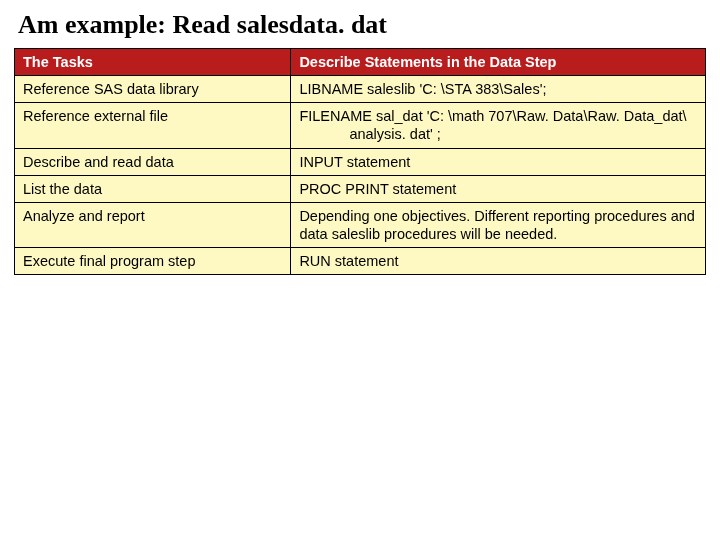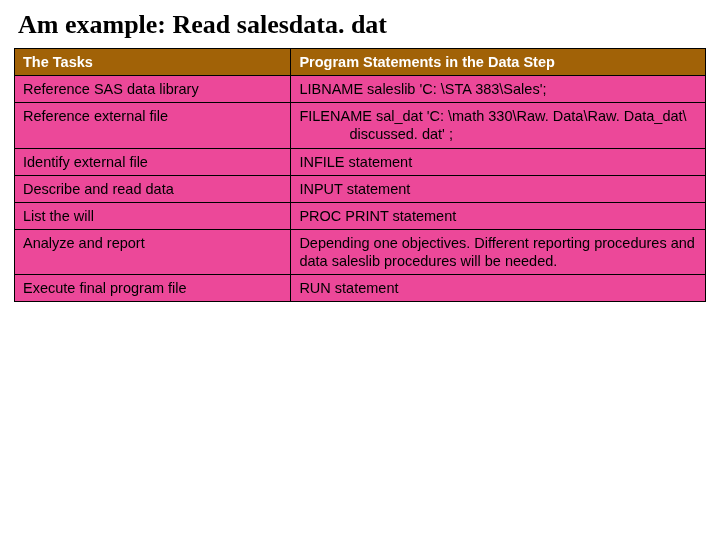--- a/index.html
+++ b/index.html
@@ -31,26 +31,26 @@
   col.c2 { width: 60%; }
   th, td {
     border: 1px solid #000;
     text-align: left;
     vertical-align: top;
     padding: 4px 8px 4px 8px;
     font-size: 14.5px;
     line-height: 1.25;
   }
   th {
-    background: #a16207;
+    background: #b91c1c;
     color: #ffffff;
     font-weight: bold;
   }
   td {
-    background: #ec4899;
+    background: #fef9c3;
     color: #000;
   }
   .indent {
     display: block;
     padding-left: 50px;
   }
 </style>
 </head>
 <body>
 
@@ -58,50 +58,46 @@
   <h1 class="title">Am example: Read salesdata. dat</h1>
 
   <table>
     <colgroup>
         <col class="c1">
         <col class="c2">
       </colgroup>
     <thead>
       <tr>
         <th>The Tasks</th>
-        <th>Program Statements in the Data Step</th>
+        <th>Describe Statements in the Data Step</th>
       </tr>
     </thead>
     <tbody>
       <tr>
         <td>Reference SAS data library</td>
         <td>LIBNAME saleslib 'C: \STA 383\Sales';</td>
       </tr>
       <tr>
         <td>Reference external file</td>
         <td>
-          <span>FILENAME sal_dat 'C: \math 330\Raw. Data\Raw. Data_dat\</span>
-          <span class="indent">discussed. dat' ;</span>
+          <span>FILENAME sal_dat 'C: \math 707\Raw. Data\Raw. Data_dat\</span>
+          <span class="indent">analysis. dat' ;</span>
         </td>
-      </tr>
-      <tr>
-        <td>Identify external file</td>
-        <td>INFILE statement</td>
       </tr>
       <tr>
         <td>Describe and read data</td>
         <td>INPUT statement</td>
       </tr>
       <tr>
-        <td>List the will</td>
+        <td>List the data</td>
         <td>PROC PRINT statement</td>
       </tr>
       <tr>
         <td>Analyze and report</td>
         <td>Depending one objectives. Different reporting procedures and data saleslib procedures will be needed.</td>
       </tr>
       <tr>
-        <td>Execute final program file</td>
+        <td>Execute final program step</td>
         <td>RUN statement</td>
       </tr>
     </tbody>
   </table>
 </div>
 
 </body></html>

